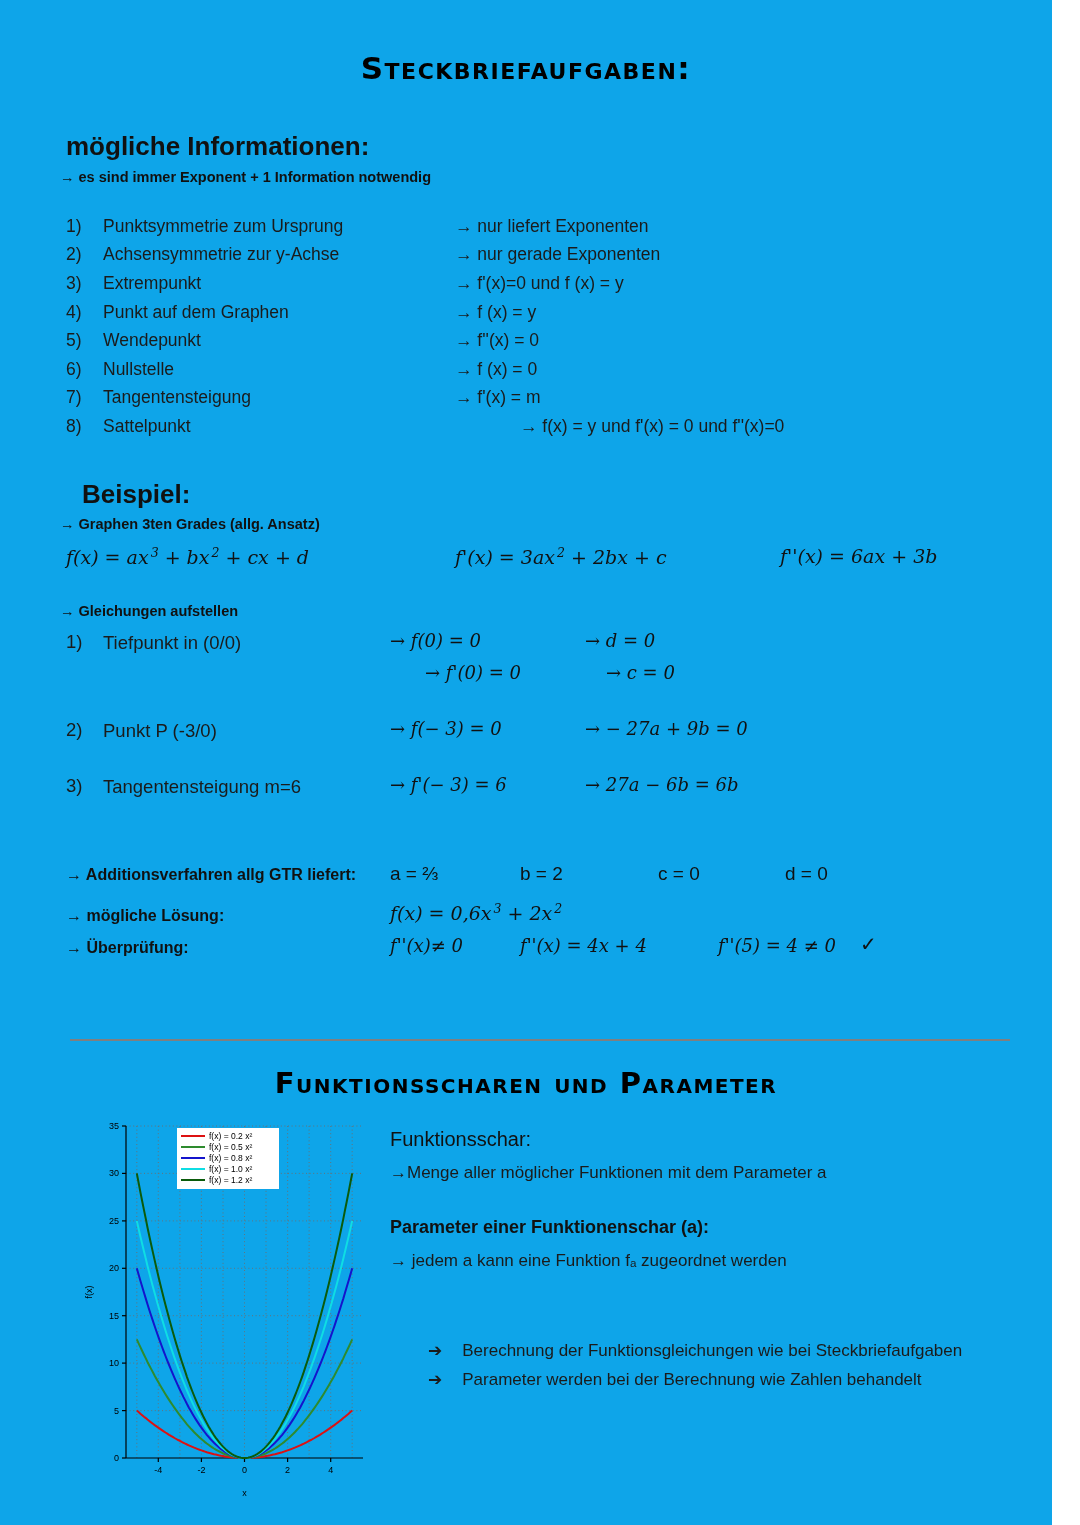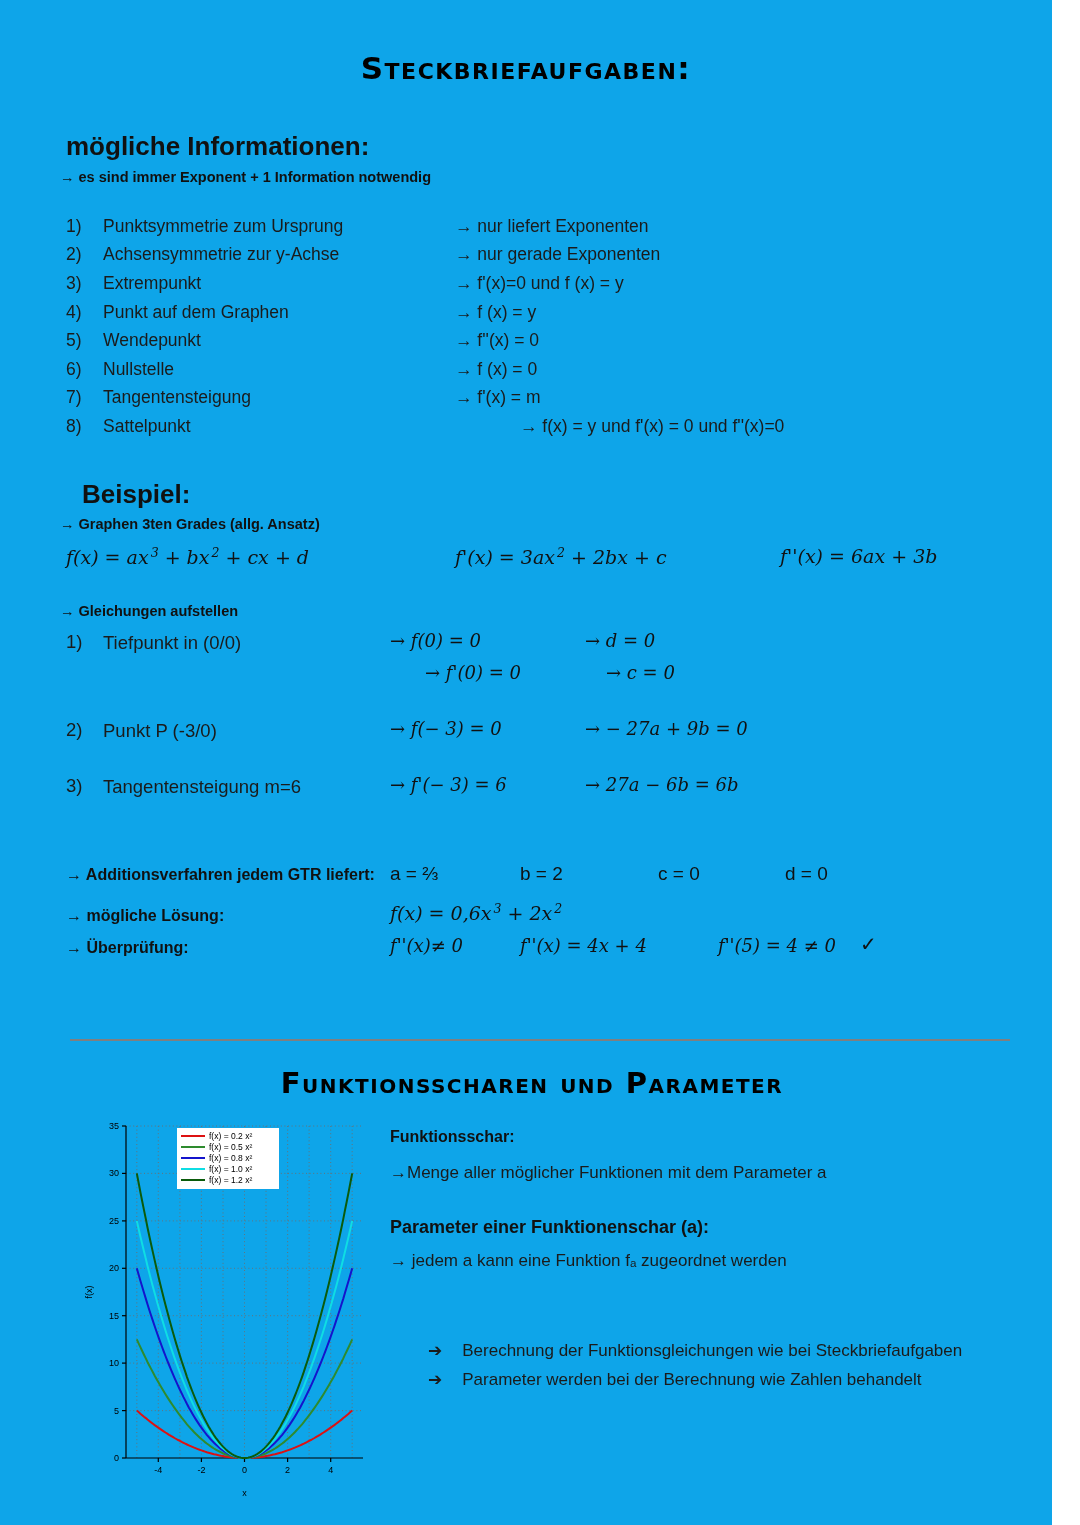--- a/index.html
+++ b/index.html
@@ -2,21 +2,21 @@
 <html><head>
 <meta charset="utf-8">
 <style>
   html,body{margin:0;padding:0;background:#ffffff;}
   .page{position:relative;width:1052px;height:1525px;background:#0ea5e9;overflow:hidden;
         font-family:"Liberation Sans","DejaVu Sans",sans-serif;color:#1b1b1b;}
   .abs{position:absolute;white-space:nowrap;}
   .title{position:absolute;width:100%;text-align:center;font-weight:bold;color:#000;
          font-variant:small-caps;letter-spacing:1.5px;font-family:"DejaVu Sans",sans-serif;}
   .h2{font-size:26px;font-weight:bold;color:#111;}
-  .h3{font-size:16px;font-weight:bold;color:#111;}
+  .h3{font-size:20px;font-weight:normal;color:#111;}
   .h4{font-size:18px;font-weight:bold;color:#111;}
   .note{font-size:14.5px;font-weight:bold;color:#111;}
   .bold16{font-size:16px;font-weight:bold;color:#111;}
   .body17{font-size:17px;color:#1b1b1b;}
   .irow{display:flex;align-items:center;height:28.6px;font-size:17.5px;}
   .inum{width:37px;}
   .ilabel{width:352px;}
   .icond{}
   .icond.indent{padding-left:65px;}
   .math{font-family:"DejaVu Serif","Liberation Serif",serif;font-style:italic;font-size:19px;color:#111;}
@@ -106,38 +106,38 @@
   <div class="abs eqnum" style="left:66px;top:719px;">2)</div>
   <div class="abs eqlabel" style="left:103px;top:720px;">Punkt  P (-3/0)</div>
   <div class="abs math18" style="left:390px;top:718px;">→ f(− 3)  = 0</div>
   <div class="abs math18" style="left:585px;top:718px;">→ − 27a + 9b = 0</div>
 
   <div class="abs eqnum" style="left:66px;top:775px;">3)</div>
   <div class="abs eqlabel" style="left:103px;top:776px;">Tangentensteigung m=6</div>
   <div class="abs math18" style="left:390px;top:774px;">→ f'(− 3)  = 6</div>
   <div class="abs math18" style="left:585px;top:774px;">→ 27a − 6b = 6b</div>
 
-  <div class="abs bold16" style="left:66px;top:866px;">→ Additionsverfahren jedem GTR liefert:</div>
+  <div class="abs bold16" style="left:66px;top:866px;">→ Additionsverfahren allg GTR liefert:</div>
   <div class="abs val" style="left:390px;top:863px;">a = ⅔</div>
   <div class="abs val" style="left:520px;top:863px;">b = 2</div>
   <div class="abs val" style="left:658px;top:863px;">c = 0</div>
   <div class="abs val" style="left:785px;top:863px;">d = 0</div>
 
   <div class="abs bold16" style="left:66px;top:907px;">→ mögliche Lösung:</div>
   <div class="abs math" style="left:390px;top:901px;">f(x) =  0,6x<sup>3</sup> + 2x<sup>2</sup></div>
 
   <div class="abs bold16" style="left:66px;top:939px;">→ Überprüfung:</div>
   <div class="abs math18" style="left:390px;top:935px;">f''(x)≠ 0</div>
   <div class="abs math18" style="left:520px;top:935px;">f''(x) =  4x + 4</div>
   <div class="abs math18" style="left:718px;top:935px;">f''(5) =  4 ≠ 0</div>
   <div class="abs check" style="left:860px;top:932px;">✓</div>
 
   <div class="abs divider" style="left:70px;top:1039px;width:940px;"></div>
 
-  <div class="title" style="top:1066px;font-size:29px;padding-left:6px;">Funktionsscharen und Parameter</div>
+  <div class="title" style="top:1066px;font-size:29px;">Funktionsscharen und Parameter</div>
 
   <div class="abs" style="left:80px;top:1118px;" id="chart"><svg width="295" height="390" viewBox="0 0 295 390">
         <line class="grid" x1="56.8" y1="8" x2="56.8" y2="340.0"></line>
         <line class="grid" x1="78.3" y1="8" x2="78.3" y2="340.0"></line>
         <line class="grid" x1="99.9" y1="8" x2="99.9" y2="340.0"></line>
         <line class="grid" x1="121.4" y1="8" x2="121.4" y2="340.0"></line>
         <line class="grid" x1="143.0" y1="8" x2="143.0" y2="340.0"></line>
         <line class="grid" x1="164.5" y1="8" x2="164.5" y2="340.0"></line>
         <line class="grid" x1="186.0" y1="8" x2="186.0" y2="340.0"></line>
         <line class="grid" x1="207.6" y1="8" x2="207.6" y2="340.0"></line>

